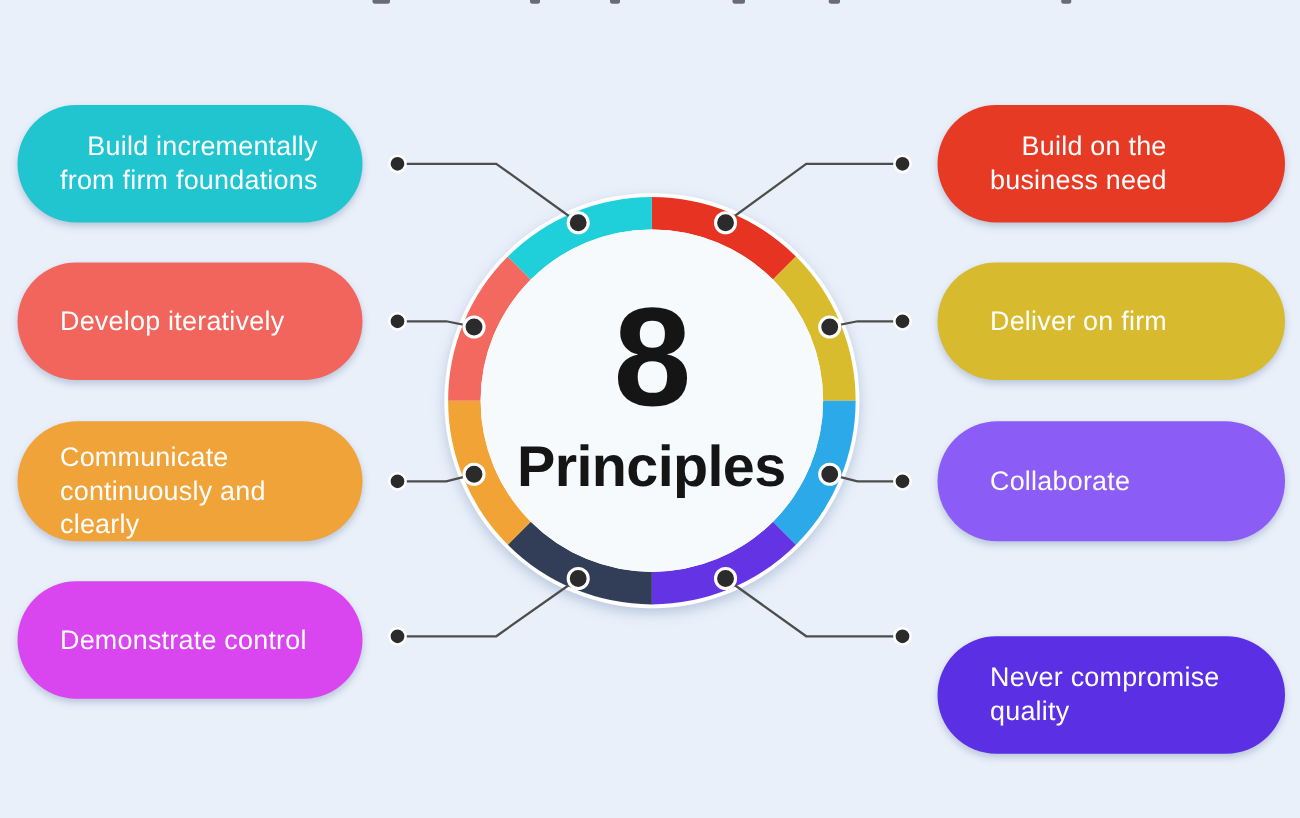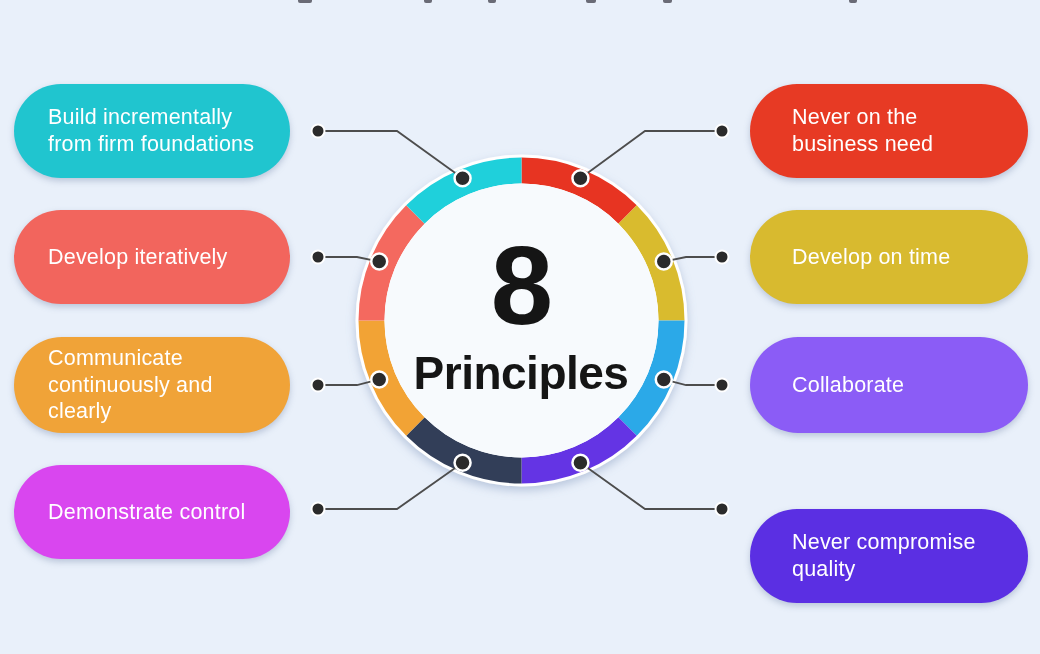--- a/index.html
+++ b/index.html
@@ -9,21 +9,21 @@
   }
   .pill{
     position:absolute;display:flex;align-items:center;
     border-radius:48px;color:#fff;
     font-size:21.5px;line-height:1.24;letter-spacing:.2px;font-weight:500;
     white-space:pre-line;
     box-shadow:0 3px 6px rgba(110,130,165,.38);
   }
   .pill-l{left:14px;width:276px;padding:0 26px 0 34px;box-sizing:border-box;}
   .pill-r{left:750px;width:278px;padding:0 22px 0 42px;box-sizing:border-box;}
-  .row1{top:84px;height:94px;}
+  .row1{top:84px;height:94px;text-align:right;}
   .row2{top:210px;height:94px;}
   .row3{top:337px;height:96px;}
   .row4{top:465px;height:94px;}
   #hub-svg{position:absolute;left:0;top:0;pointer-events:none;}
   .center-text{
     position:absolute;left:521px;top:320px;transform:translate(-50%,-50%);
     text-align:center;color:#151515;z-index:3;
   }
   .center-number{font-size:112px;font-weight:bold;line-height:.82;letter-spacing:-2px;}
   .center-label{font-size:46px;font-weight:bold;letter-spacing:-.5px;margin-top:14px;}
@@ -81,35 +81,35 @@
     <circle cx="722" cy="509" r="6.5" fill="#2b2b2b" stroke="#ffffff" stroke-width="2"></circle>
   </svg>
 
 <div class="pill pill-l row1" style="background: rgb(32, 197, 207);">
   <span>Build incrementally
 from firm foundations</span>
 </div>
 <div class="pill pill-l row2" style="background: rgb(242, 101, 93);">
   <span>Develop iteratively</span>
 </div>
-<div class="pill pill-l row3" style="background: rgb(240, 163, 56);">
+<div class="pill pill-l row3" style="background: rgb(240, 163, 56); align-items: flex-end;">
   <span>Communicate
 continuously and
 clearly</span>
 </div>
 <div class="pill pill-l row4" style="background: #d946ef;">
   <span>Demonstrate control</span>
 </div>
 
 <div class="pill pill-r row1" style="background: rgb(231, 58, 36);">
-  <span>Never on the
+  <span>Build on the
 business need</span>
 </div>
 <div class="pill pill-r row2" style="background: rgb(216, 186, 47);">
-  <span>Develop on time</span>
+  <span>Deliver on firm</span>
 </div>
 <div class="pill pill-r row3" style="background: #8b5cf6;">
   <span>Collaborate</span>
 </div>
 <div class="pill pill-r row4" style="background: rgb(91, 47, 227); margin-top: 44px;">
   <span>Never compromise
 quality</span>
 </div>
 
 <div class="center-text" style="color: rgb(21, 21, 21);">

